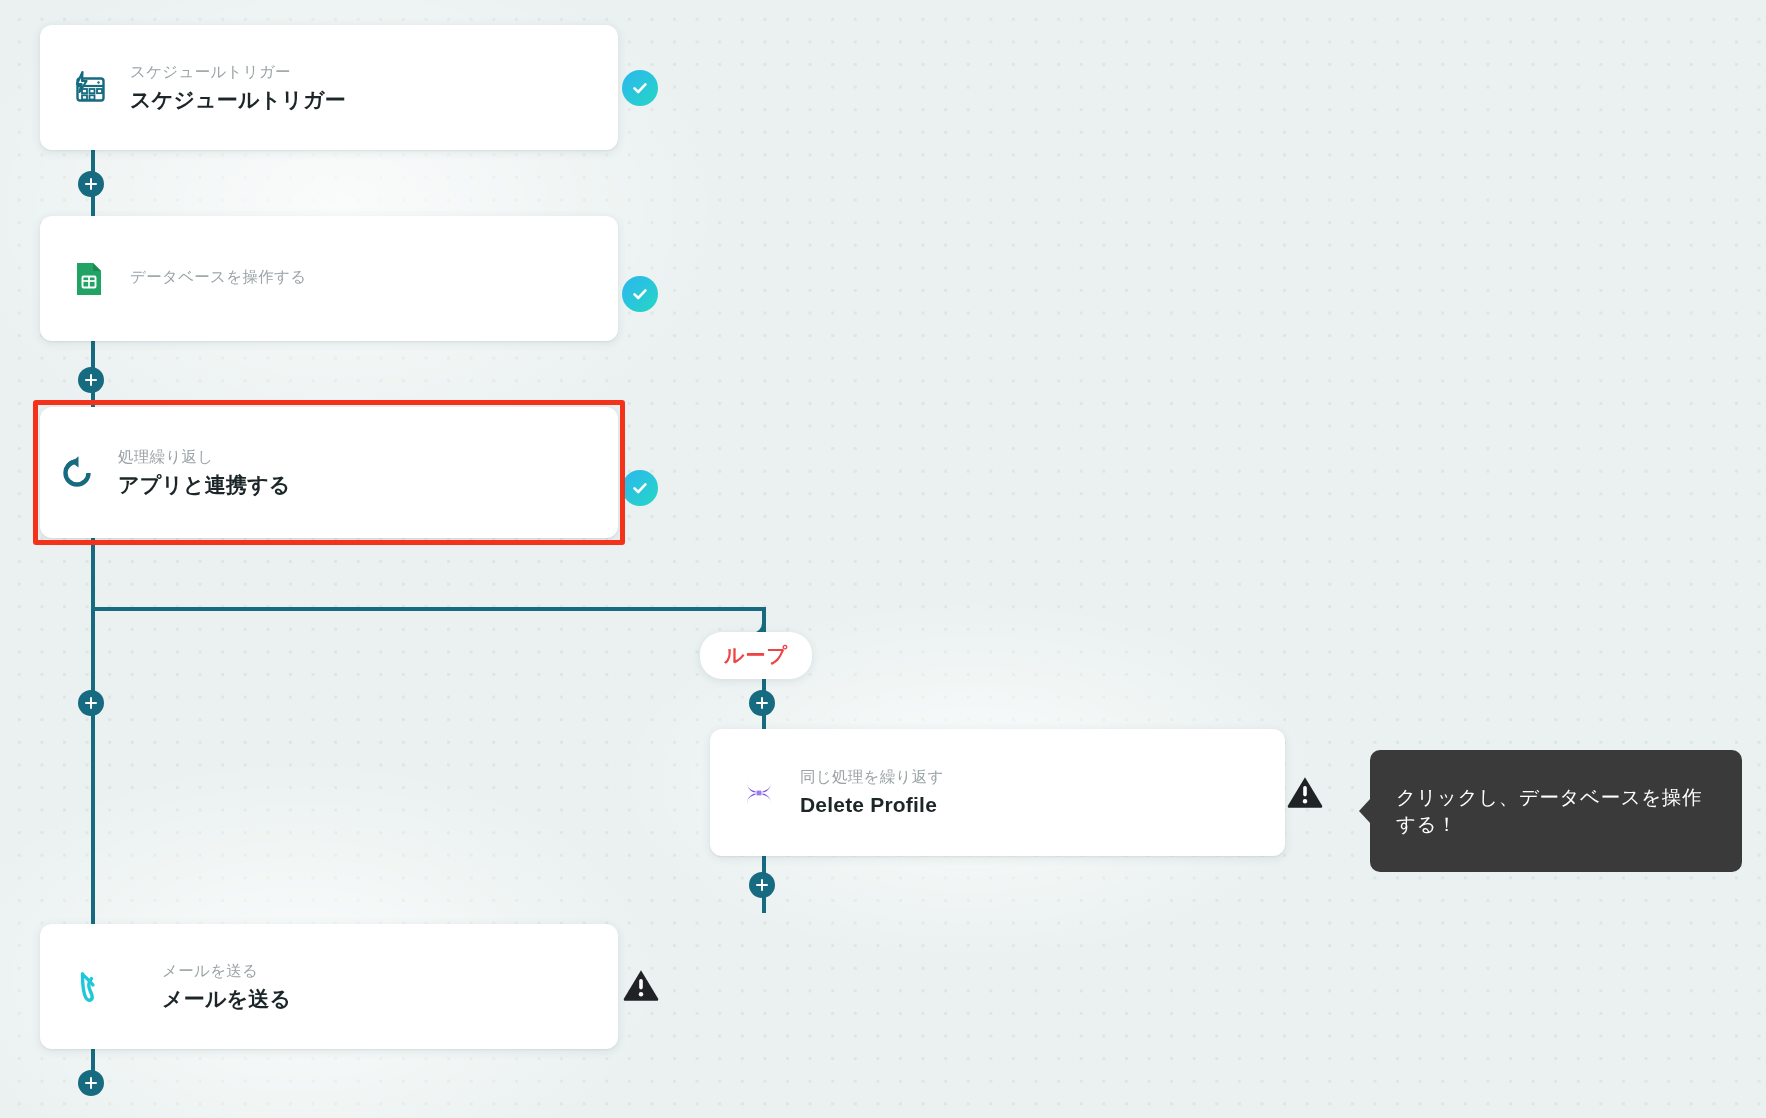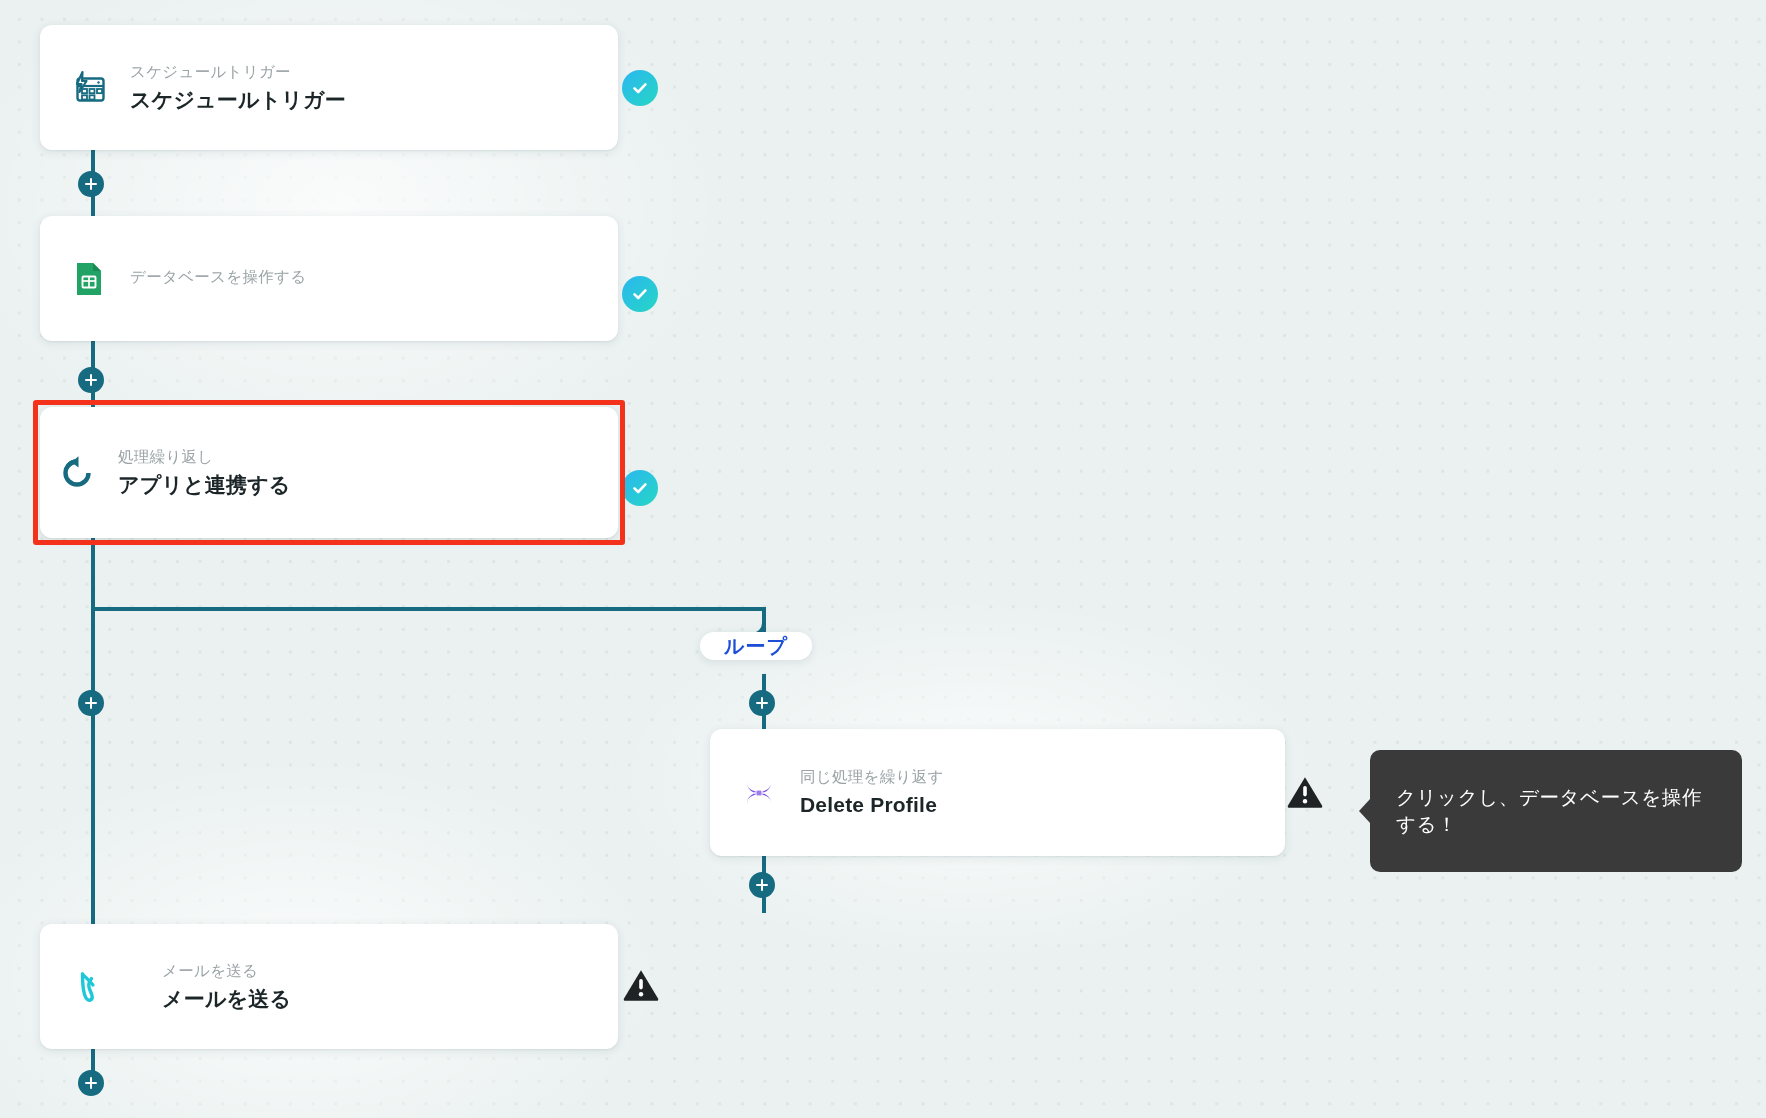--- a/index.html
+++ b/index.html
@@ -144,28 +144,28 @@
     align-items: center;
     justify-content: center;
     z-index: 7;
   }
 
   
   .loop-pill {
     position: absolute;
     background: #ffffff;
     border-radius: 22px;
-    height: 28px;
+    height: 47px;
     display: flex;
     align-items: center;
     justify-content: center;
     padding: 0 24px;
     font-size: 20px;
     font-weight: bold;
-    color: #1d4ed8;
+    color: #ef4444;
     box-shadow: 0 2px 8px rgba(30,60,70,0.10);
     z-index: 6;
     letter-spacing: 1px;
   }
 
   
   .tooltip {
     position: absolute;
     background: #3a3a3a;
     color: #ffffff;

